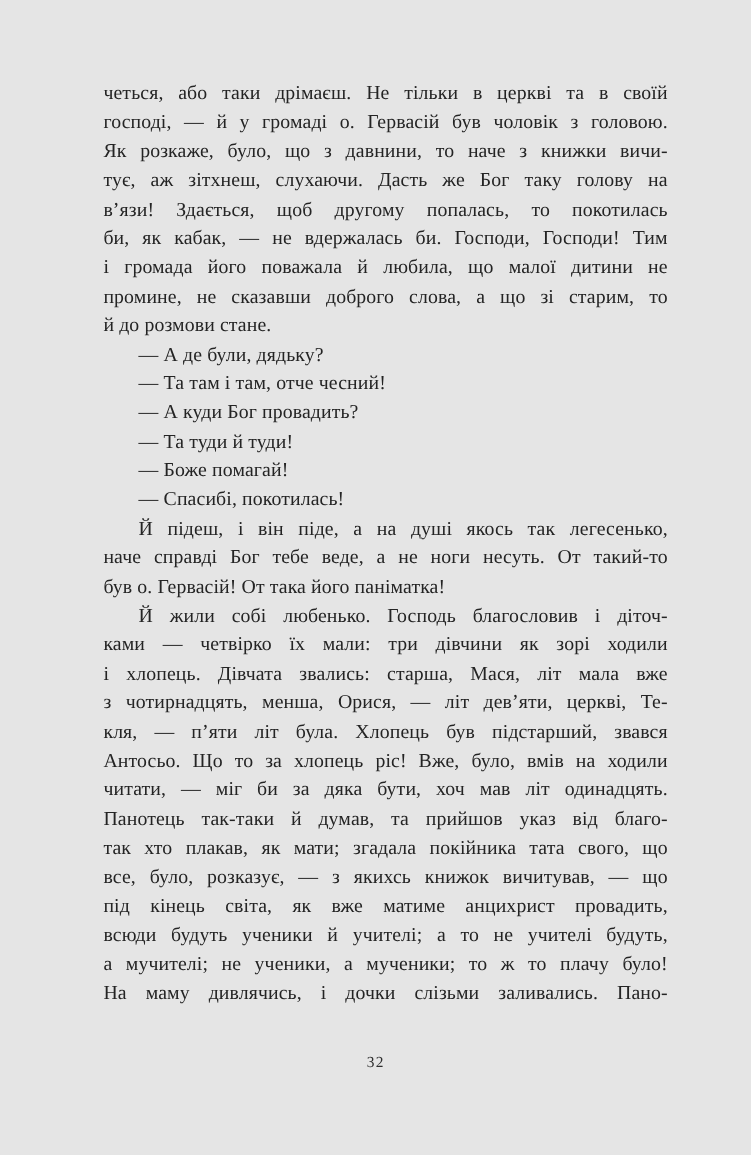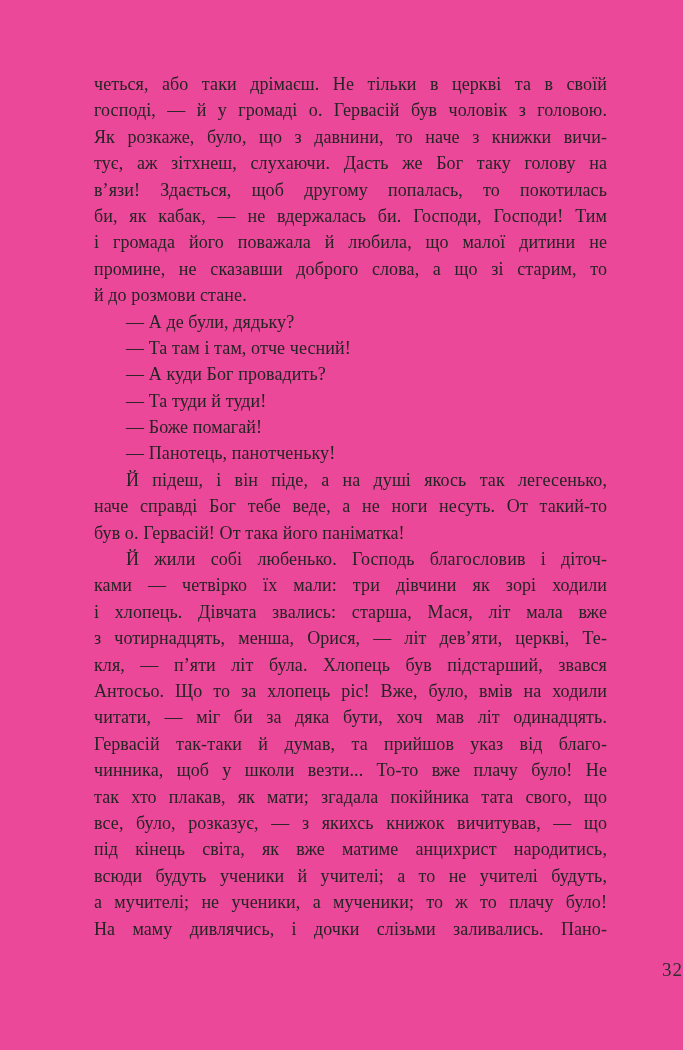--- a/index.html
+++ b/index.html
@@ -4,21 +4,21 @@
 <style>
   html, body {
     margin: 0;
     padding: 0;
     background: #ffffff;
   }
   .page {
     position: relative;
     width: 683px;
     height: 1050px;
-    background: #ec4899;
+    background: #e5e5e5;
     overflow: hidden;
     font-family: "Liberation Serif", "DejaVu Serif", serif;
     color: #242424;
   }
   .text-block {
     position: absolute;
     left: 94px;
     top: 71px;
     width: 513px;
   }
@@ -35,22 +35,22 @@
     text-align-last: justify;
   }
   .line.ind {
     padding-left: 32px;
   }
   .page-number {
     position: absolute;
     top: 959px;
     left: 0;
     width: 100%;
-    text-align: right;
-    font-size: 19px;
+    text-align: center;
+    font-size: 14px;
     color: #2e2e2e;
     letter-spacing: 1px;
   }
 </style>
 </head>
 <body>
 
 <div class="page">
   <div class="text-block">
     <div class="line j">четься, або таки дрімаєш. Не тільки в церкві та в своїй</div>
@@ -60,34 +60,33 @@
     <div class="line j">в’язи! Здається, щоб другому попалась, то покотилась</div>
     <div class="line j">би, як кабак, — не вдержалась би. Господи, Господи! Тим</div>
     <div class="line j">і громада його поважала й любила, що малої дитини не</div>
     <div class="line j">промине, не сказавши доброго слова, а що зі старим, то</div>
     <div class="line">й до розмови стане.</div>
     <div class="line ind">— А де були, дядьку?</div>
     <div class="line ind">— Та там і там, отче чесний!</div>
     <div class="line ind">— А куди Бог провадить?</div>
     <div class="line ind">— Та туди й туди!</div>
     <div class="line ind">— Боже помагай!</div>
-    <div class="line ind">— Панотець, панотченьку!</div>
+    <div class="line ind">— Спасибі, покотилась!</div>
     <div class="line j ind">Й підеш, і він піде, а на душі якось так легесенько,</div>
     <div class="line j">наче справді Бог тебе веде, а не ноги несуть. От такий-то</div>
     <div class="line">був о. Гервасій! От така його паніматка!</div>
     <div class="line j ind">Й жили собі любенько. Господь благословив і діточ-</div>
     <div class="line j">ками — четвірко їх мали: три дівчини як зорі ходили</div>
     <div class="line j">і хлопець. Дівчата звались: старша, Мася, літ мала вже</div>
     <div class="line j">з чотирнадцять, менша, Орися, — літ дев’яти, церкві, Те-</div>
     <div class="line j">кля, — п’яти літ була. Хлопець був підстарший, звався</div>
     <div class="line j">Антосьо. Що то за хлопець ріс! Вже, було, вмів на ходили</div>
     <div class="line j">читати, — міг би за дяка бути, хоч мав літ одинадцять.</div>
-    <div class="line j">Гервасій так-таки й думав, та прийшов указ від благо-</div>
-    <div class="line j">чинника, щоб у школи везти... То-то вже плачу було! Не</div>
+    <div class="line j">Панотець так-таки й думав, та прийшов указ від благо-</div>
     <div class="line j">так хто плакав, як мати; згадала покійника тата свого, що</div>
     <div class="line j">все, було, розказує, — з якихсь книжок вичитував, — що</div>
-    <div class="line j">під кінець світа, як вже матиме анцихрист народитись,</div>
+    <div class="line j">під кінець світа, як вже матиме анцихрист провадить,</div>
     <div class="line j">всюди будуть ученики й учителі; а то не учителі будуть,</div>
     <div class="line j">а мучителі; не ученики, а мученики; то ж то плачу було!</div>
     <div class="line j">На маму дивлячись, і дочки слізьми заливались. Пано-</div>
   </div>
   <div class="page-number">32</div>
 </div>
 
 </body></html>

